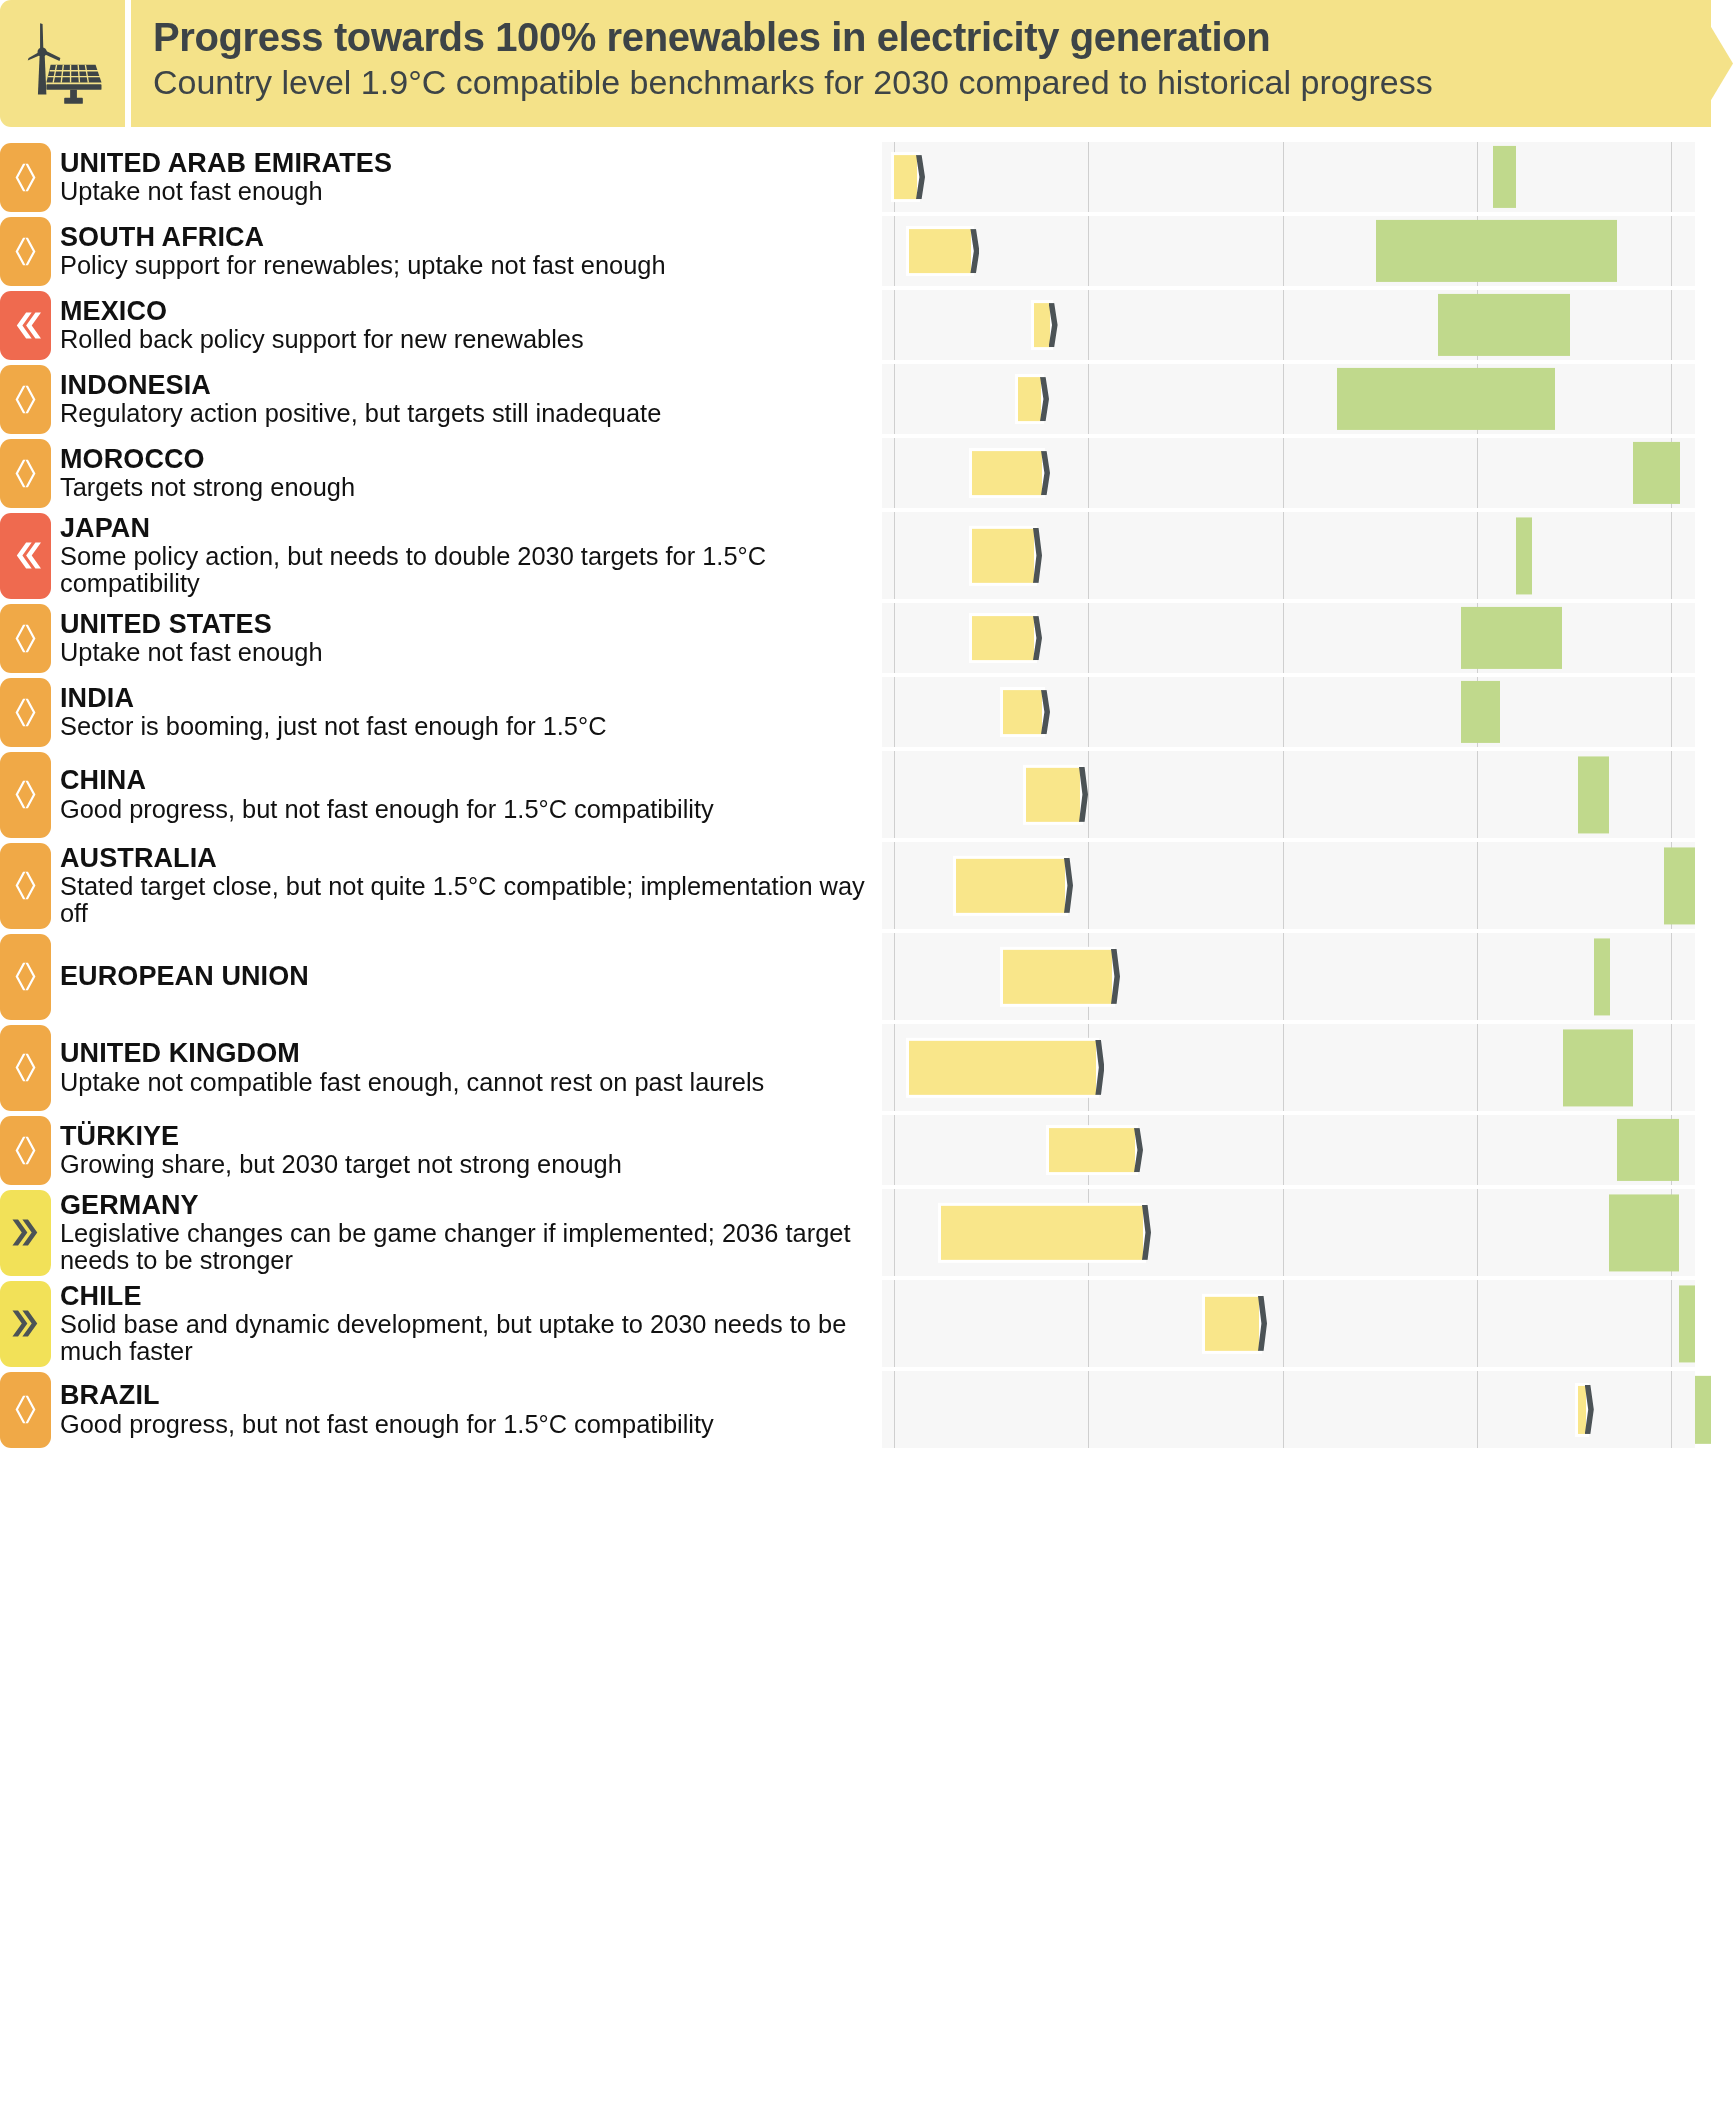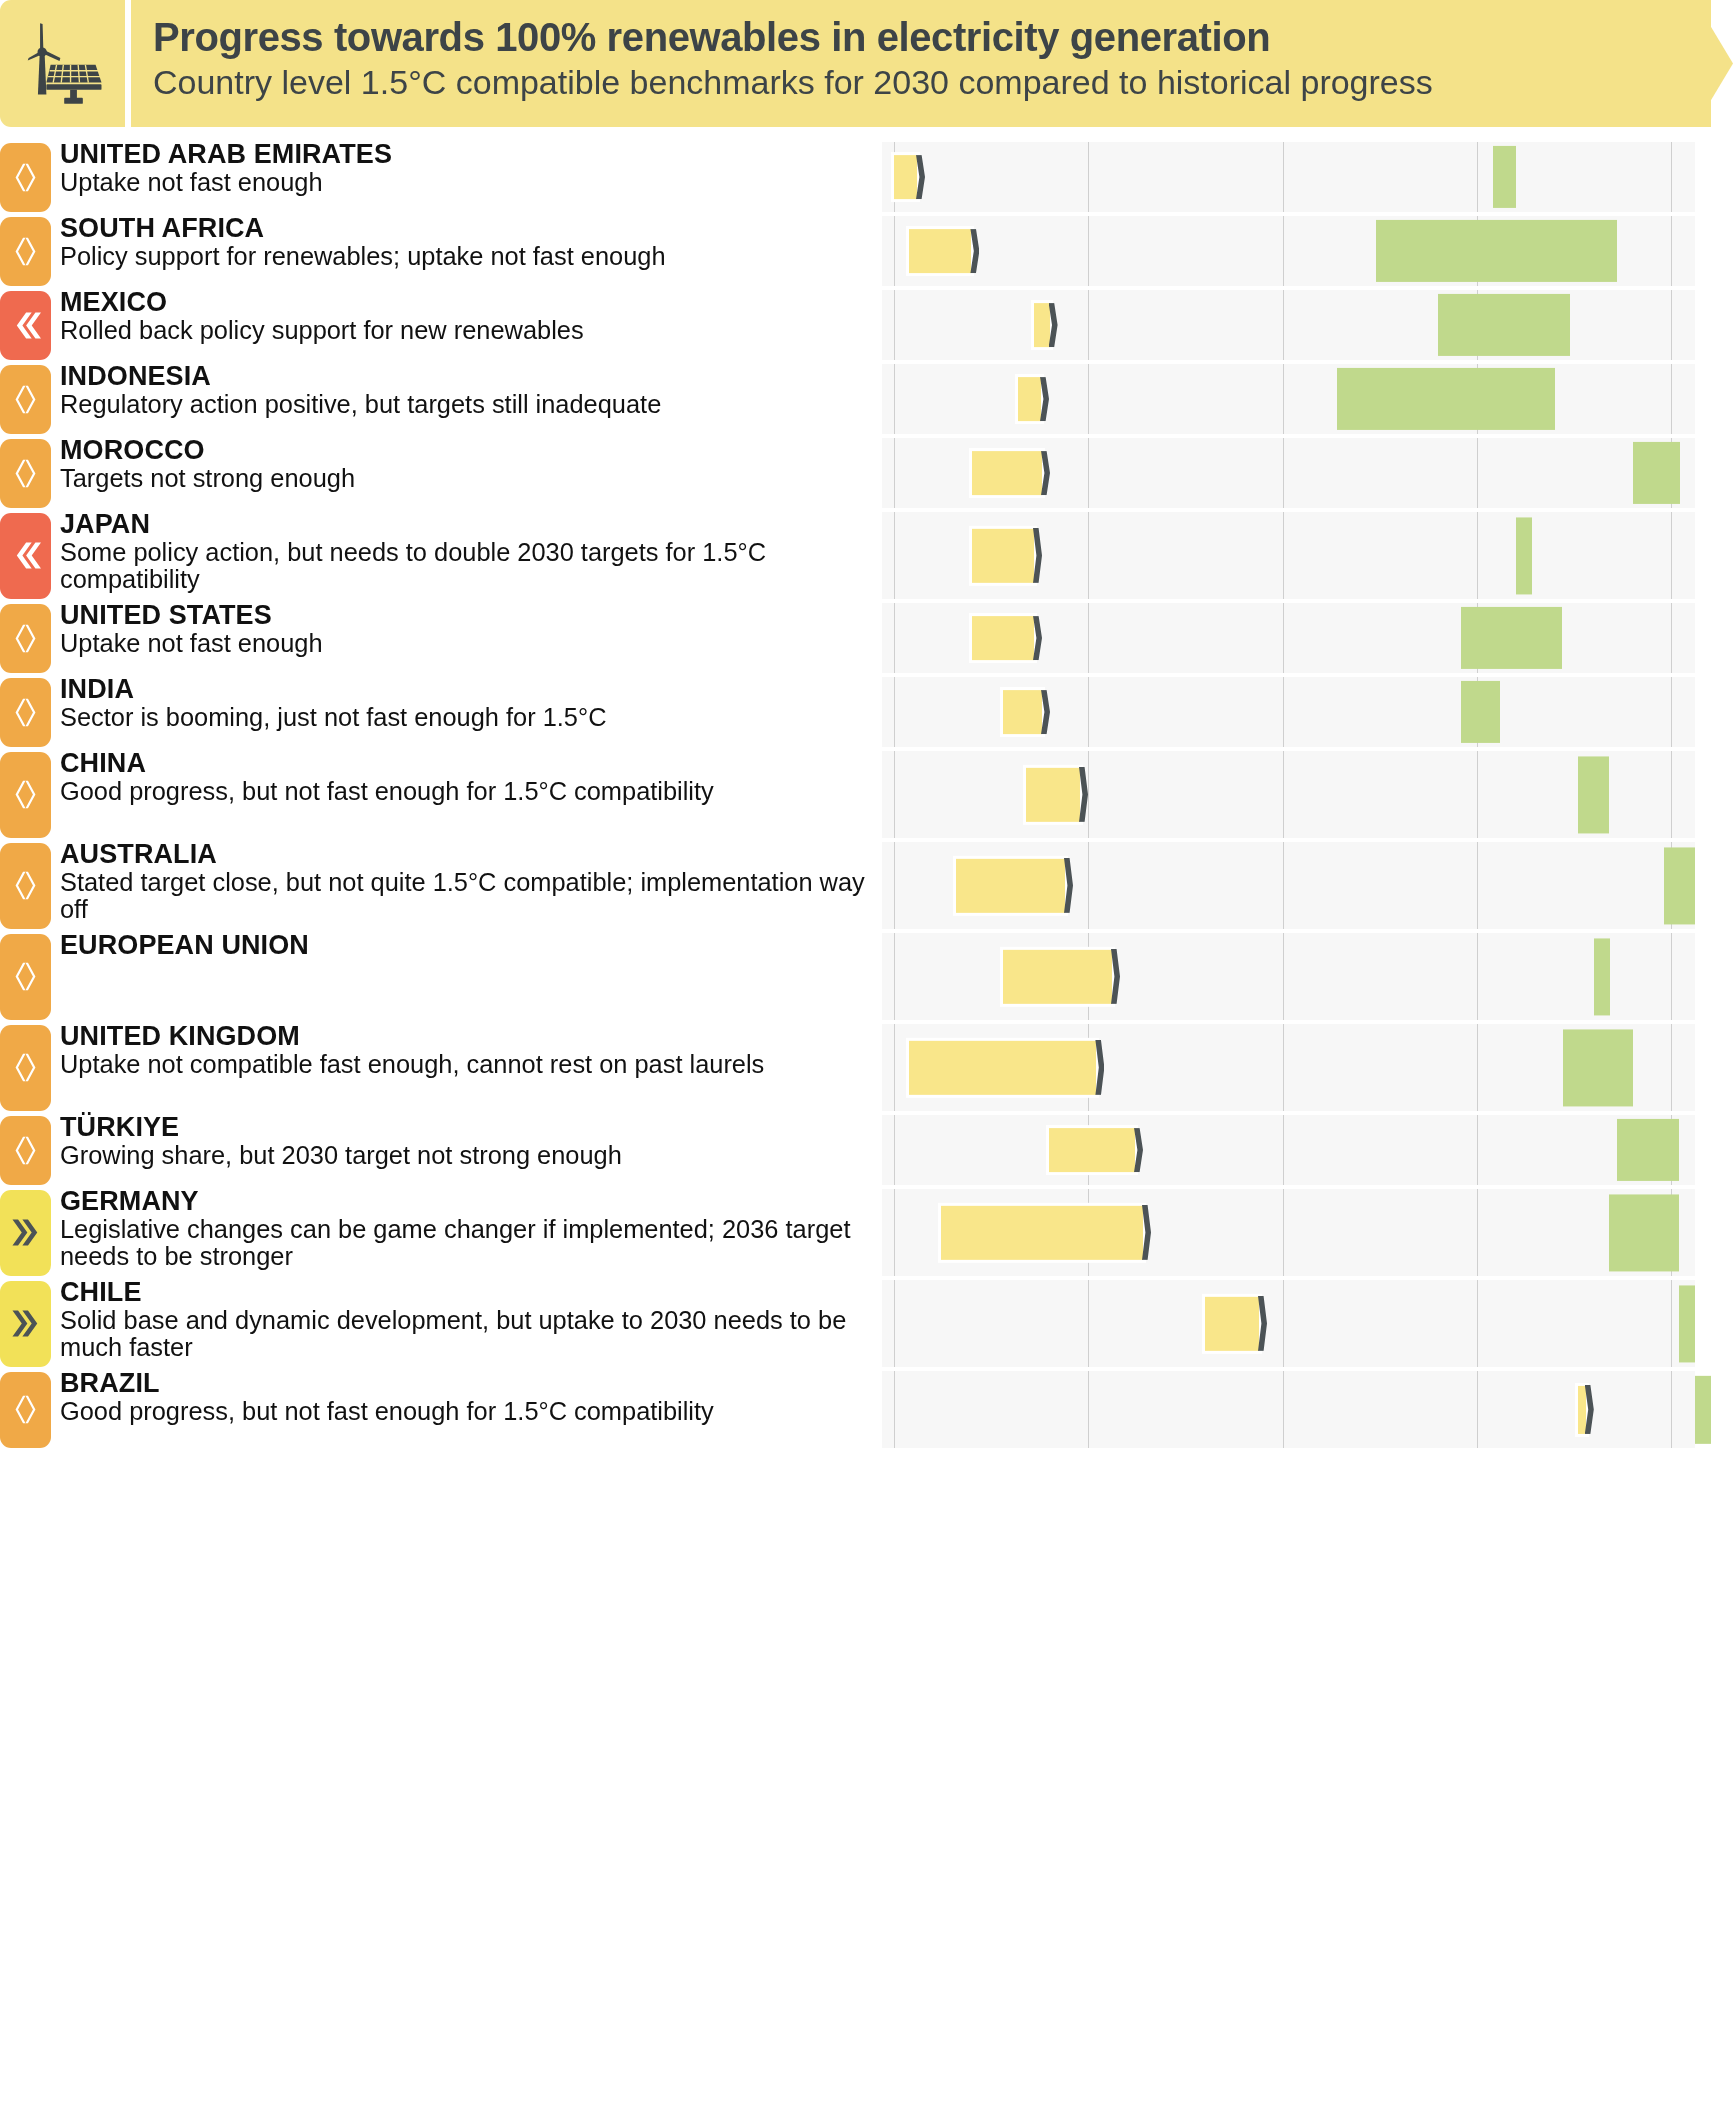--- a/index.html
+++ b/index.html
@@ -40,21 +40,21 @@
 
   
   .rows { position: absolute; left: 0; top: 140px; width: 1736px; }
   .row { position: relative; width: 1736px; }
   .row-tab {
     position: absolute; left: 0; top: 2.5px; bottom: 2.5px; width: 51px;
     border-radius: 11px;
     display: flex; align-items: center; justify-content: center;
   }
   .row-label { position: absolute; left: 60px; top: 0; width: 818px; height: 100%;
-               display: flex; flex-direction: column; justify-content: flex-start; }
+               display: flex; flex-direction: column; justify-content: center; }
   .country-name {
     font-size: 27px; font-weight: 700; color: #111111;
     letter-spacing: 0.1px; line-height: 1.04; text-transform: uppercase;
   }
   .country-desc {
     font-size: 25.4px; font-weight: 400; color: #111111;
     line-height: 1.06; margin-top: 1.3px;
   }
 
   
@@ -103,21 +103,21 @@
           <path d="M69.5 122 L186 122 M66 136 L190 136"></path>
         </g>
       </svg>
     </div>
     <div class="header-band"></div>
     <svg class="header-arrow" viewBox="0 0 210 300" preserveAspectRatio="none">
       <polygon points="0,0 120,0 210,150 120,300 0,300" fill="#f4e289"></polygon>
     </svg>
     <div class="header-texts">
       <div class="header-title">Progress towards 100% renewables in electricity generation</div>
-      <div class="header-sub">Country level 1.5°C compatible benchmarks for 2030 compared to historical progress</div>
+      <div class="header-sub">Country level 1.9°C compatible benchmarks for 2030 compared to historical progress</div>
     </div>
   </div>
 
   <div class="rows" id="rows-container">
       <div class="row" style="height: 74px;">
         <div class="row-tab" style="background: rgb(240, 169, 71);">
           <svg width="31" height="31" viewBox="0 0 100 100">
             <g fill="#ffffff">
       <polygon points="42,6 50,6 26,50 50,94 42,94 18,50"></polygon>
       <polygon points="58,6 50,6 74,50 50,94 58,94 82,50"></polygon>

